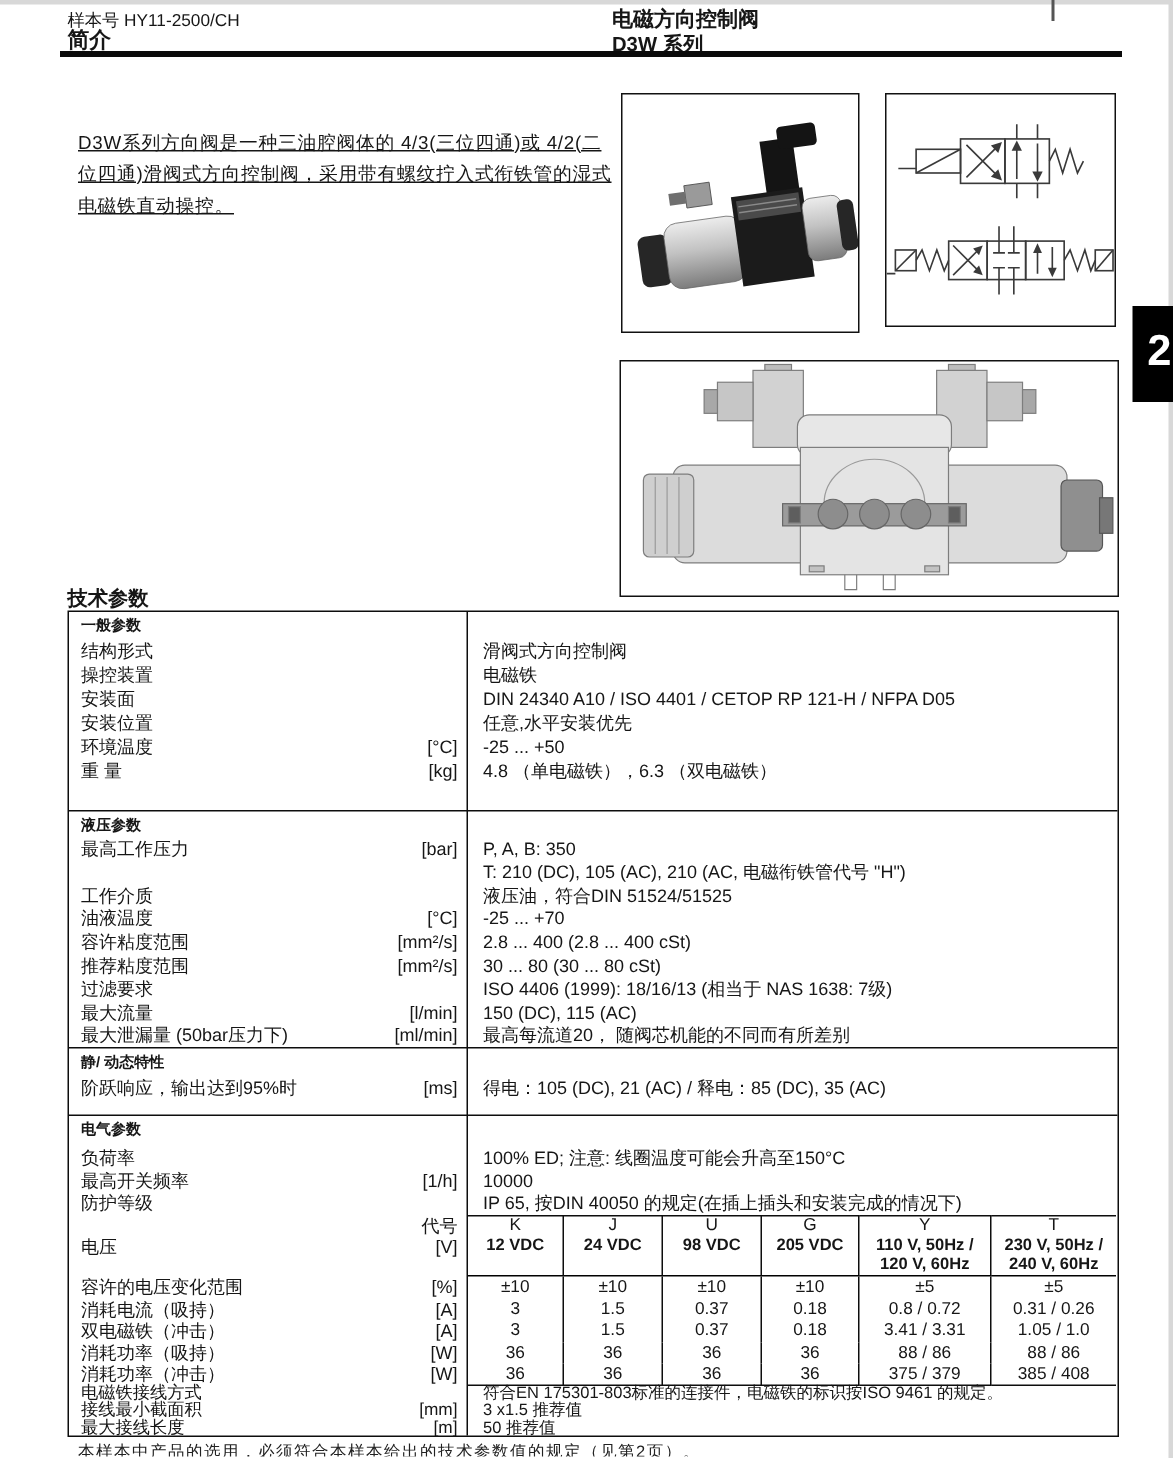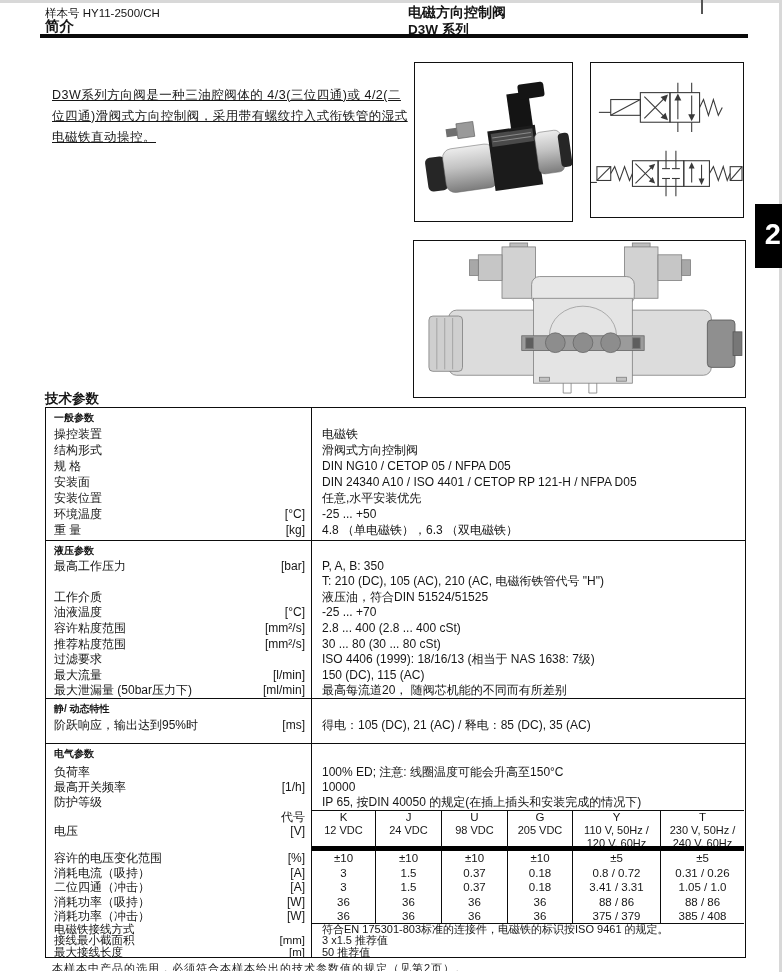--- a/index.html
+++ b/index.html
@@ -33,21 +33,21 @@
   .tail-row{font-size:11.5px;line-height:11.5px;}
   .tail-row .val{font-size:11px;}
   .grid-row{display:flex;}
   .gleft{flex:0 0 266px;display:flex;justify-content:space-between;padding:0 7px 0 8px;box-sizing:border-box;font-size:12px;}
   .gleft.codes{justify-content:flex-end;}
   .gcells{display:flex;flex:1;}
   .cell{box-sizing:border-box;border-right:1px solid #0d0d0d;text-align:center;overflow:hidden;}
   .cell.last{border-right:none;}
   .crow .cell{border-top:1px solid #0d0d0d;height:14px;line-height:13px;font-size:11.5px;}
   .crow .gleft{line-height:14px;}
-  .vrow .cell{border-bottom:5px solid #000000;height:27px;line-height:13px;font-size:11px;white-space:pre-line;padding-top:0;}
+  .vrow .cell{border-bottom:1px solid #000000;height:27px;line-height:13px;font-size:11px;white-space:pre-line;padding-top:0;font-weight:bold;}
   .vrow .gleft{line-height:14px;}
   .grow .cell{height:14.5px;line-height:14.5px;font-size:11.5px;}
   .grow .gleft{line-height:14.5px;}
   .grow.glast .cell{border-bottom:1px solid #0d0d0d;}
   .footnote{position:absolute;left:52px;top:962px;width:620px;height:9px;overflow:hidden;font-size:11px;line-height:12px;letter-spacing:1px;color:#222;}
 </style>
 </head>
 <body>
 
 <div class="edge-top"></div>
@@ -187,43 +187,34 @@
 </div>
 
 <h2 class="tech-title">技术参数</h2>
 
 <div class="param-table" id="paramTable">
   <div class="divider"></div>
 <div class="section" style="height: 132px; --lh: 16px;">
       <div class="sec-title">一般参数</div>
       <div class="row">
         <div class="left">
+          <div class="lbl">结构形式</div>
+          <div class="unit"></div>
+        </div>
+        <div class="val">
+          <div class="vline">滑阀式方向控制阀</div>
+        </div>
+      </div>
+      <div class="row">
+        <div class="left">
           <div class="lbl">操控装置</div>
           <div class="unit"></div>
         </div>
         <div class="val">
           <div class="vline">电磁铁</div>
-        </div>
-      </div>
-      <div class="row">
-        <div class="left">
-          <div class="lbl">结构形式</div>
-          <div class="unit"></div>
-        </div>
-        <div class="val">
-          <div class="vline">滑阀式方向控制阀</div>
-        </div>
-      </div>
-      <div class="row">
-        <div class="left">
-          <div class="lbl">规 格</div>
-          <div class="unit"></div>
-        </div>
-        <div class="val">
-          <div class="vline">DIN NG10 / CETOP 05 / NFPA D05</div>
         </div>
       </div>
       <div class="row">
         <div class="left">
           <div class="lbl">安装面</div>
           <div class="unit"></div>
         </div>
         <div class="val">
           <div class="vline">DIN 24340 A10 / ISO 4401 / CETOP RP 121-H / NFPA D05</div>
         </div>
@@ -426,21 +417,21 @@
             <div class="cell" style="width: 64px;">3</div>
             <div class="cell" style="width: 66px;">1.5</div>
             <div class="cell" style="width: 66px;">0.37</div>
             <div class="cell" style="width: 65px;">0.18</div>
             <div class="cell" style="width: 88px;">0.8 / 0.72</div>
             <div class="cell last" style="width: 83px;">0.31 / 0.26</div>
           </div>
         </div>
         <div class="grid-row grow">
           <div class="gleft">
-            <div class="lbl">二位四通（冲击）</div>
+            <div class="lbl">双电磁铁（冲击）</div>
             <div class="unit">[A]</div>
           </div>
           <div class="gcells">
             <div class="cell" style="width: 64px;">3</div>
             <div class="cell" style="width: 66px;">1.5</div>
             <div class="cell" style="width: 66px;">0.37</div>
             <div class="cell" style="width: 65px;">0.18</div>
             <div class="cell" style="width: 88px;">3.41 / 3.31</div>
             <div class="cell last" style="width: 83px;">1.05 / 1.0</div>
           </div>

